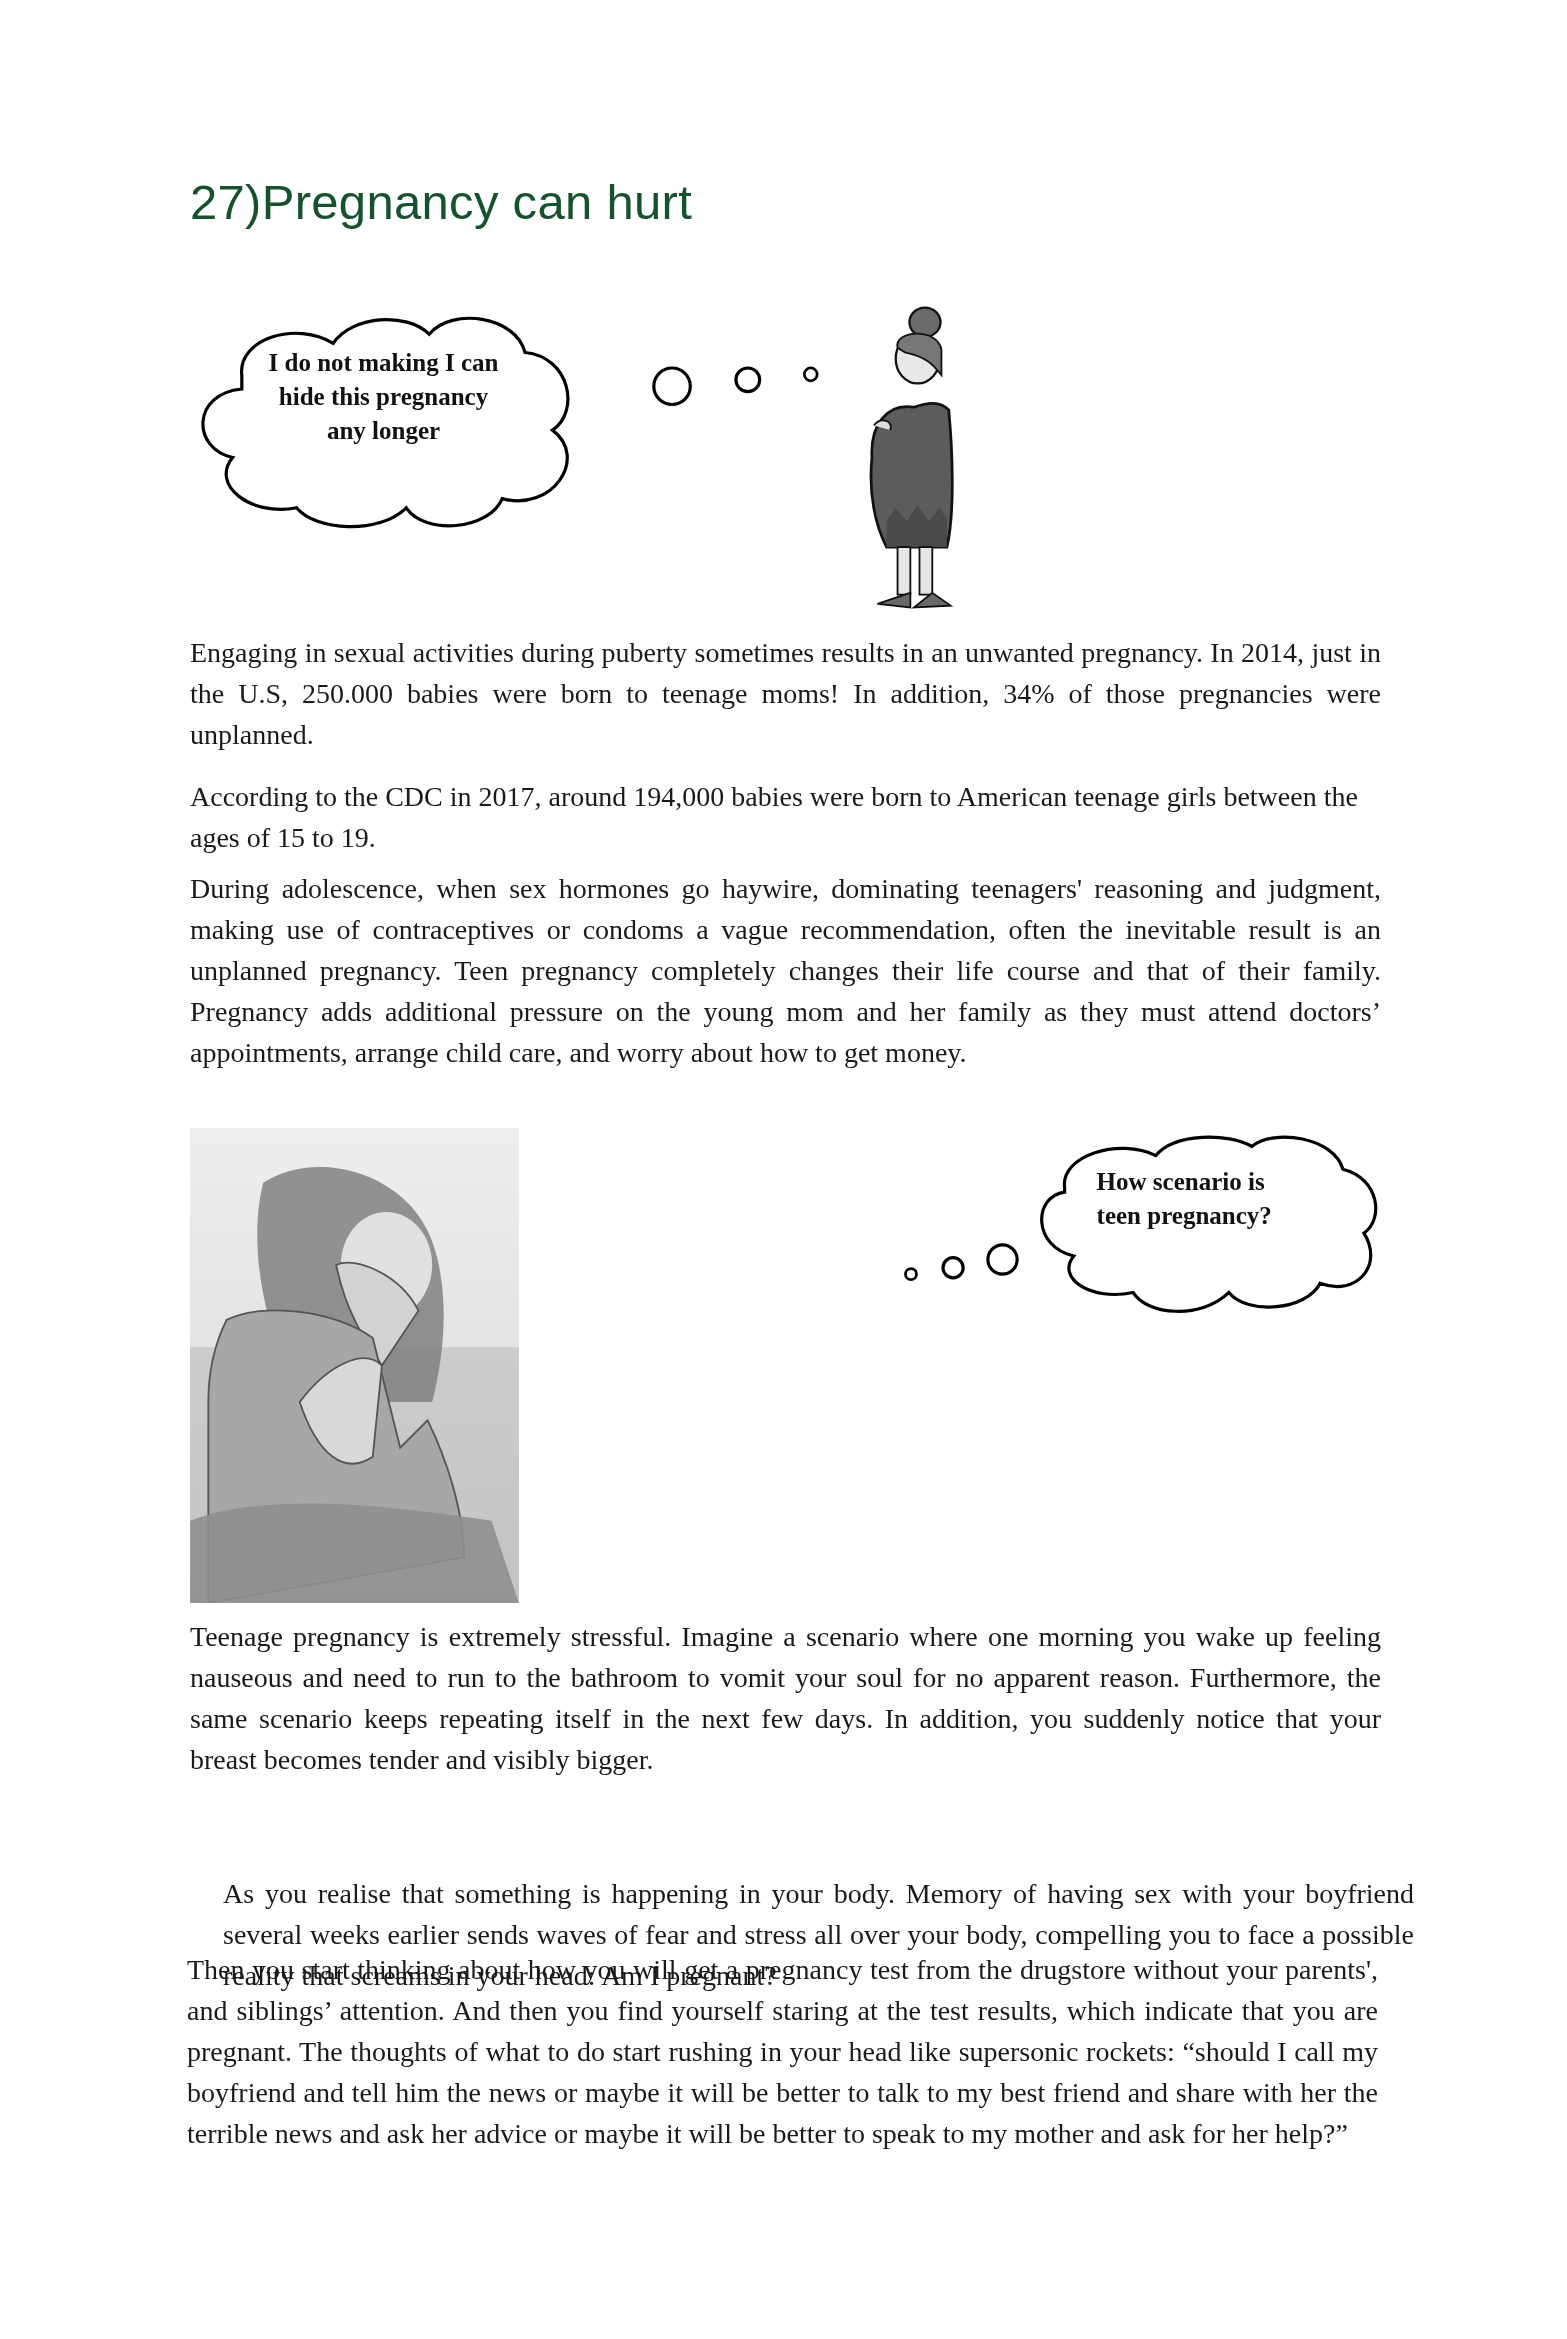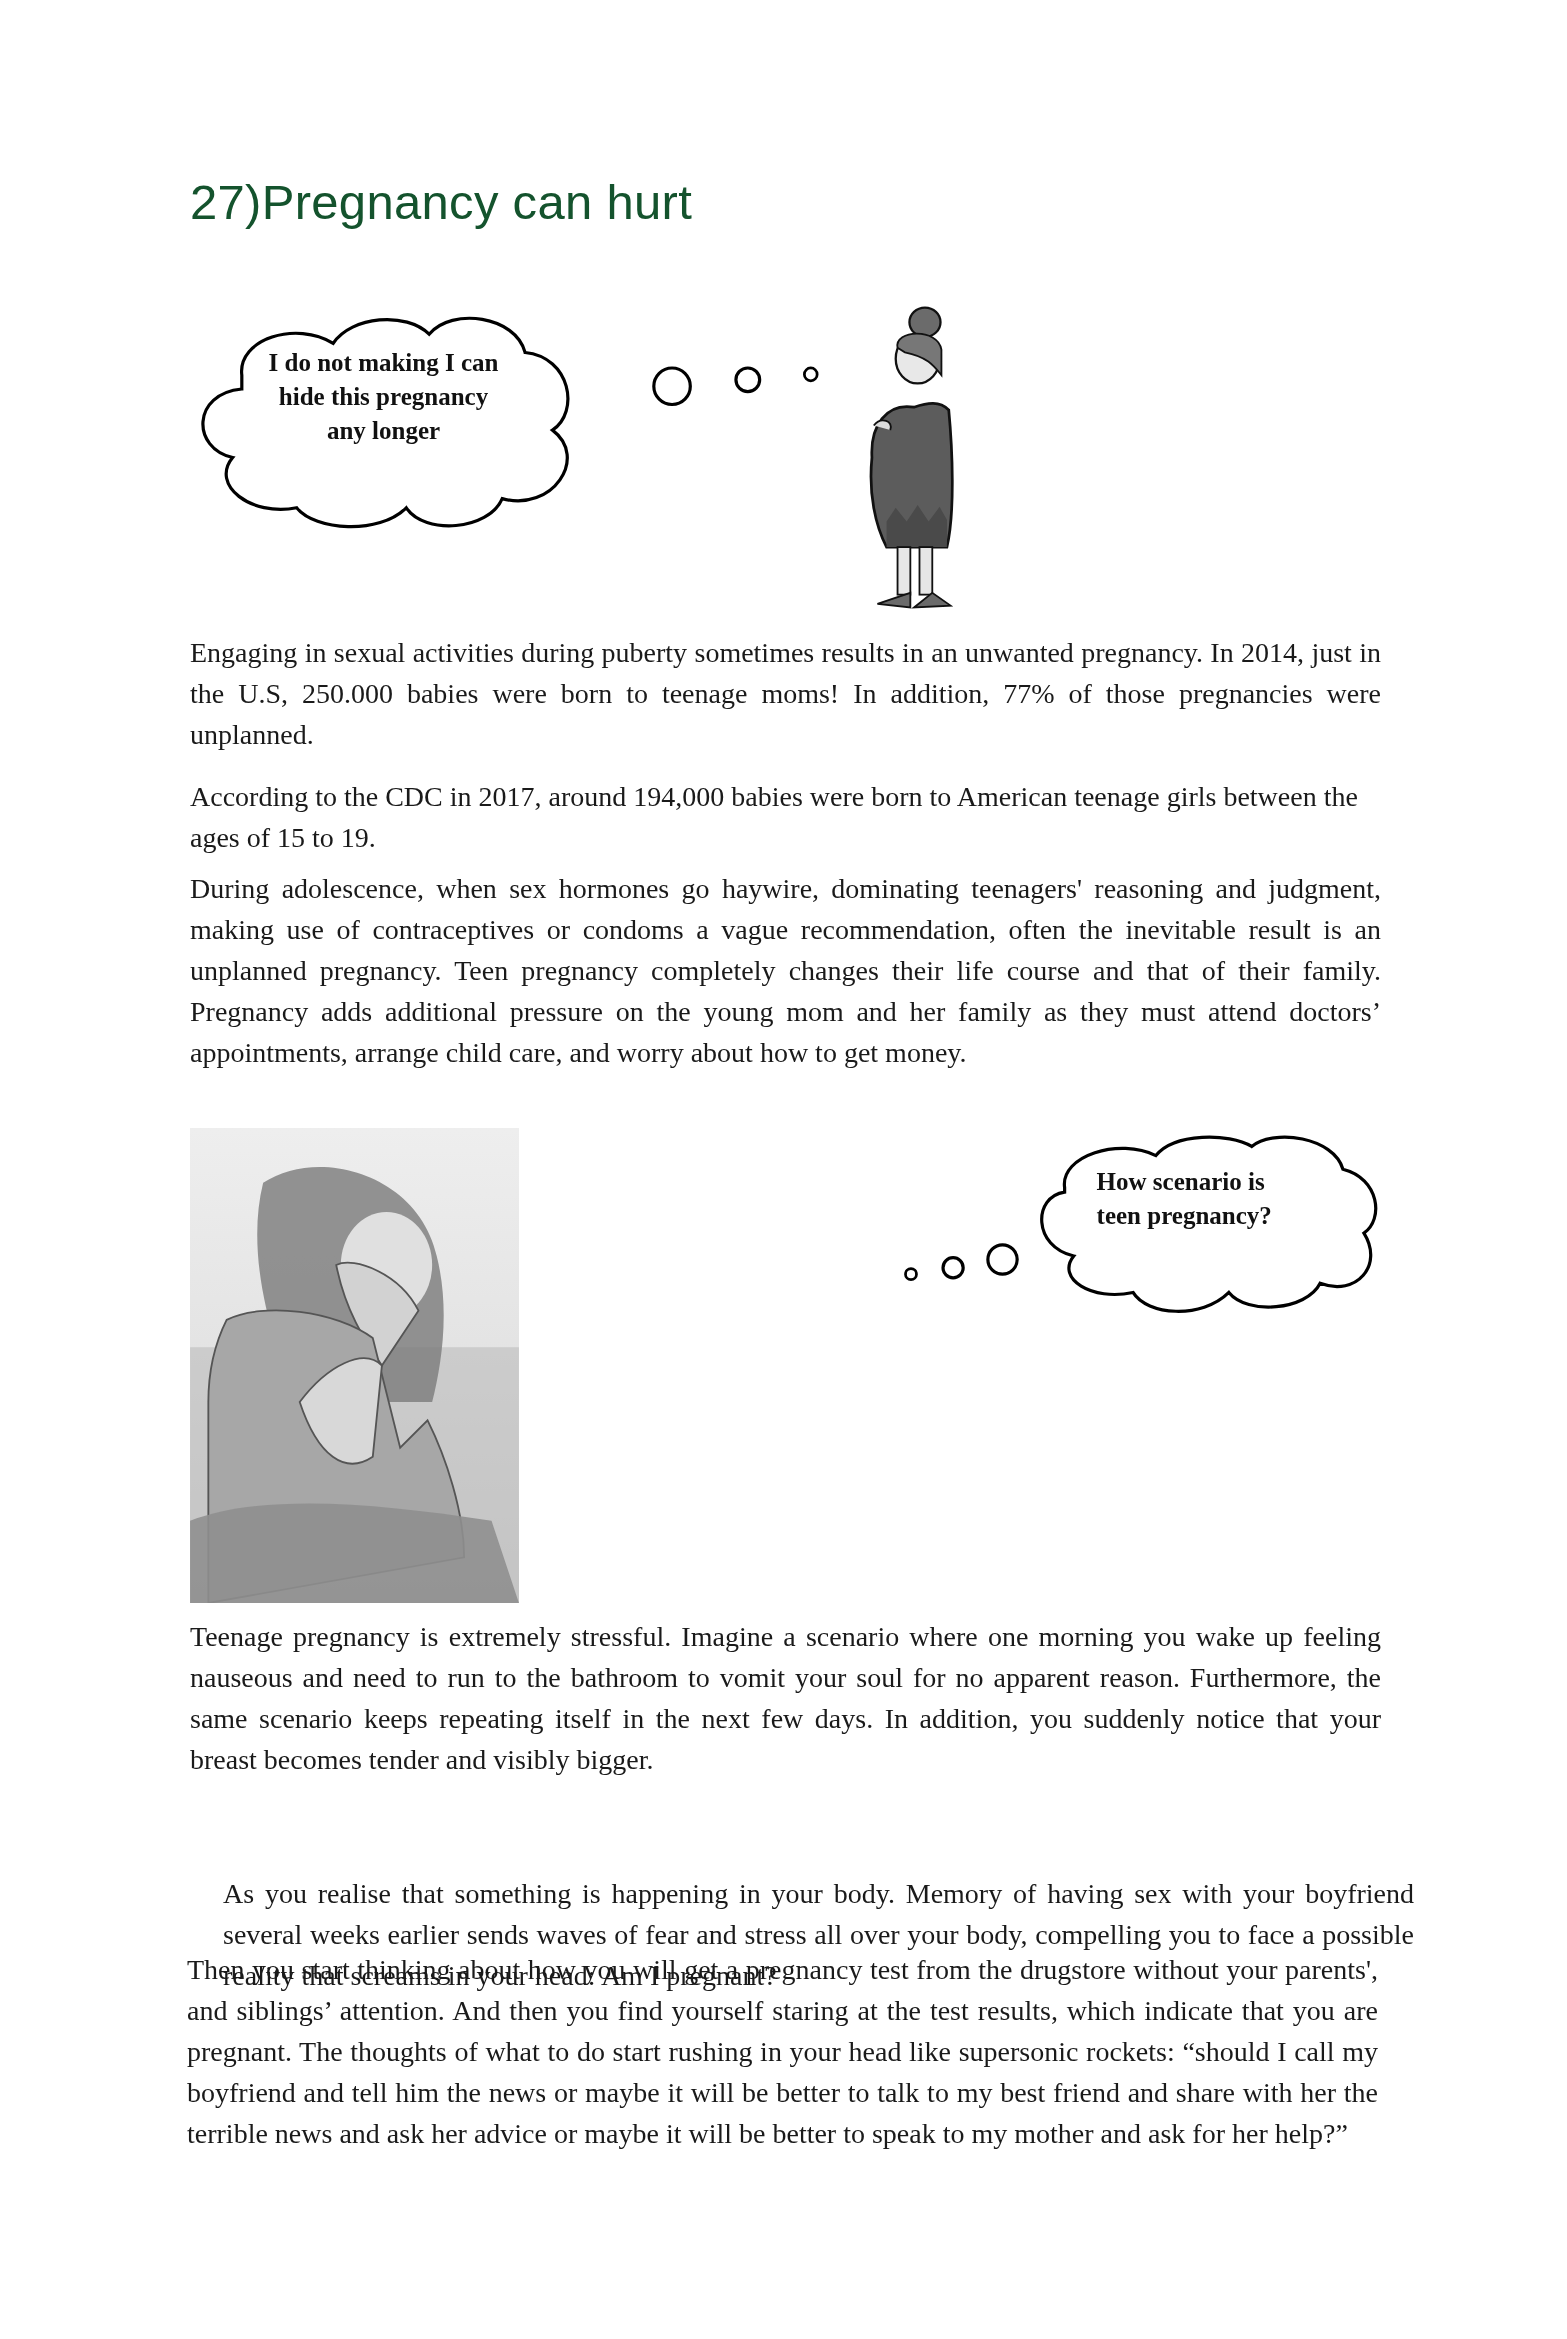--- a/index.html
+++ b/index.html
@@ -47,21 +47,21 @@
   <path d="M52,50 C48,30 96,28 100,52 L100,80 C92,70 85,60 60,55 Z" fill="#777" stroke="#111" stroke-width="2"></path>
   <path d="M70,115 C40,110 22,135 24,170 C20,210 28,245 40,268 L106,268 C115,230 112,160 108,118 C98,108 85,110 70,115 Z" fill="#5c5c5c" stroke="#111" stroke-width="3"></path>
   <path d="M40,240 L50,225 L62,240 L74,222 L86,240 L98,224 L106,238 L106,268 L40,268 Z" fill="#4a4a4a"></path>
   <path d="M26,135 C34,125 48,130 44,140" fill="#ddd" stroke="#111" stroke-width="2"></path>
   <rect x="52" y="268" width="14" height="52" fill="#e6e6e6" stroke="#111" stroke-width="2"></rect>
   <rect x="76" y="268" width="14" height="52" fill="#e6e6e6" stroke="#111" stroke-width="2"></rect>
   <path d="M30,330 L66,318 L66,334 Z" fill="#6a6a6a" stroke="#111" stroke-width="2"></path>
   <path d="M70,334 L90,318 L110,332 Z" fill="#6a6a6a" stroke="#111" stroke-width="2"></path>
 </svg>
 
-<p class="para" style="top:632px;">Engaging in sexual activities during puberty sometimes results in an unwanted pregnancy. In 2014, just in the U.S, 250.000 babies were born to teenage moms! In addition, 77% of those pregnancies were unplanned.</p>
+<p class="para" style="top:632px;">Engaging in sexual activities during puberty sometimes results in an unwanted pregnancy. In 2014, just in the U.S, 250.000 babies were born to teenage moms! In addition, 34% of those pregnancies were unplanned.</p>
 
 <p class="para left" style="top:776px;">According to the CDC in 2017, around 194,000 babies were born to American teenage girls between the ages of 15 to 19.</p>
 
 <p class="para" style="top:868px;">During adolescence, when sex hormones go haywire, dominating teenagers' reasoning and judgment, making use of contraceptives or condoms a vague recommendation, often the inevitable result is an unplanned pregnancy.  Teen pregnancy completely changes their life course and that of their family. Pregnancy adds additional pressure on the young mom and her family as they must attend doctors’ appointments, arrange child care, and worry about how to get money.</p>
 
 <div class="sketch">
   <svg width="329" height="475" viewBox="0 0 360 520">
     <rect x="0" y="240" width="360" height="280" fill="#bdbdbd" opacity="0.6"></rect>
     <path d="M80,60 C140,20 250,50 270,140 C285,200 275,260 265,300 L120,300 C90,240 60,140 80,60 Z" fill="#7a7a7a" opacity="0.8"></path>
     <ellipse cx="215" cy="150" rx="50" ry="58" fill="#e0e0e0"></ellipse>

